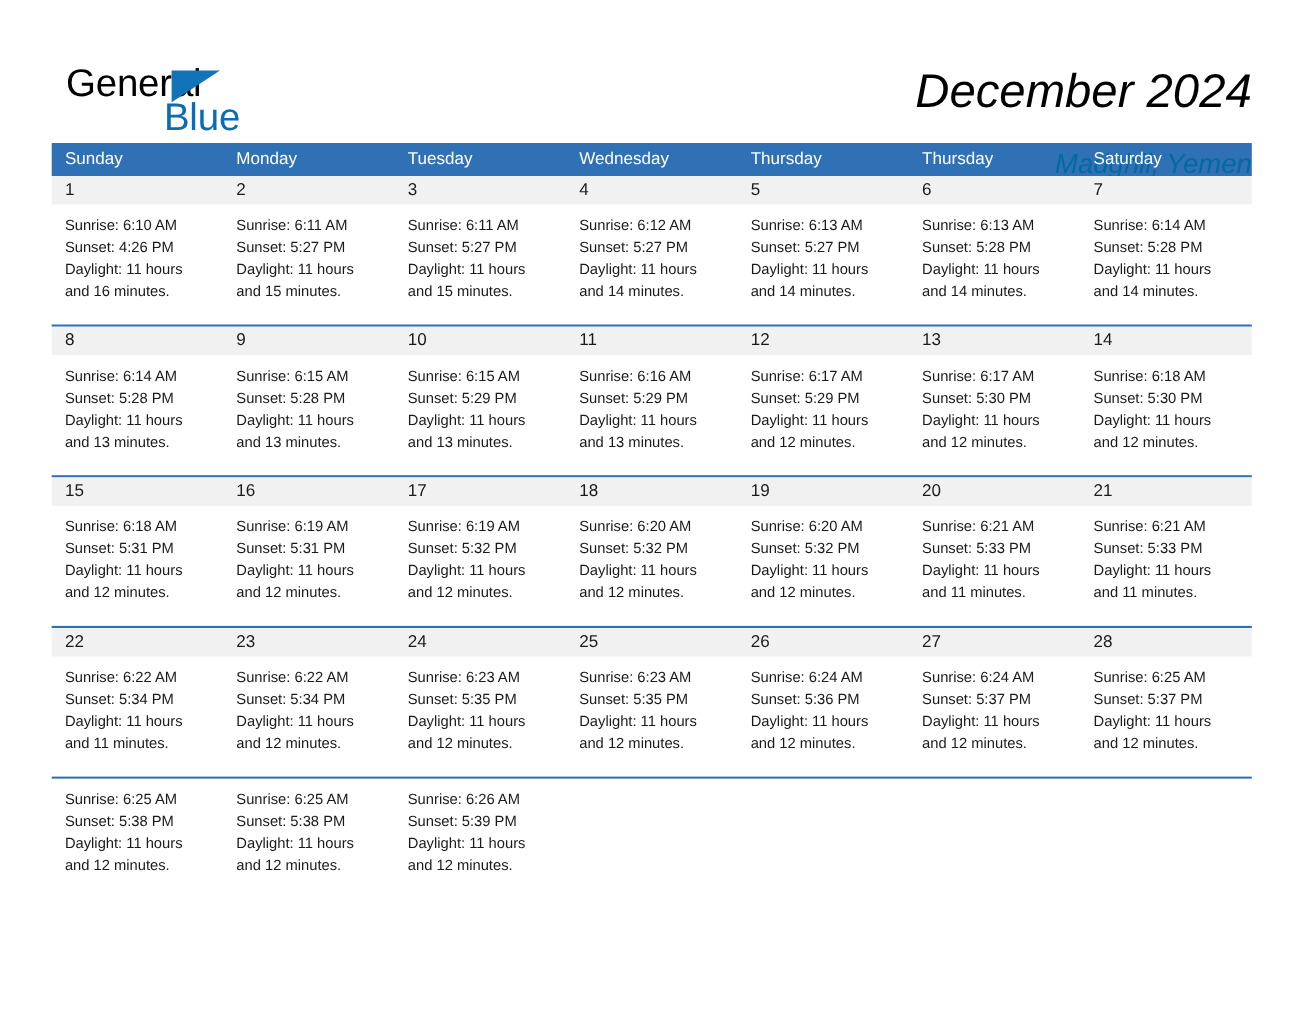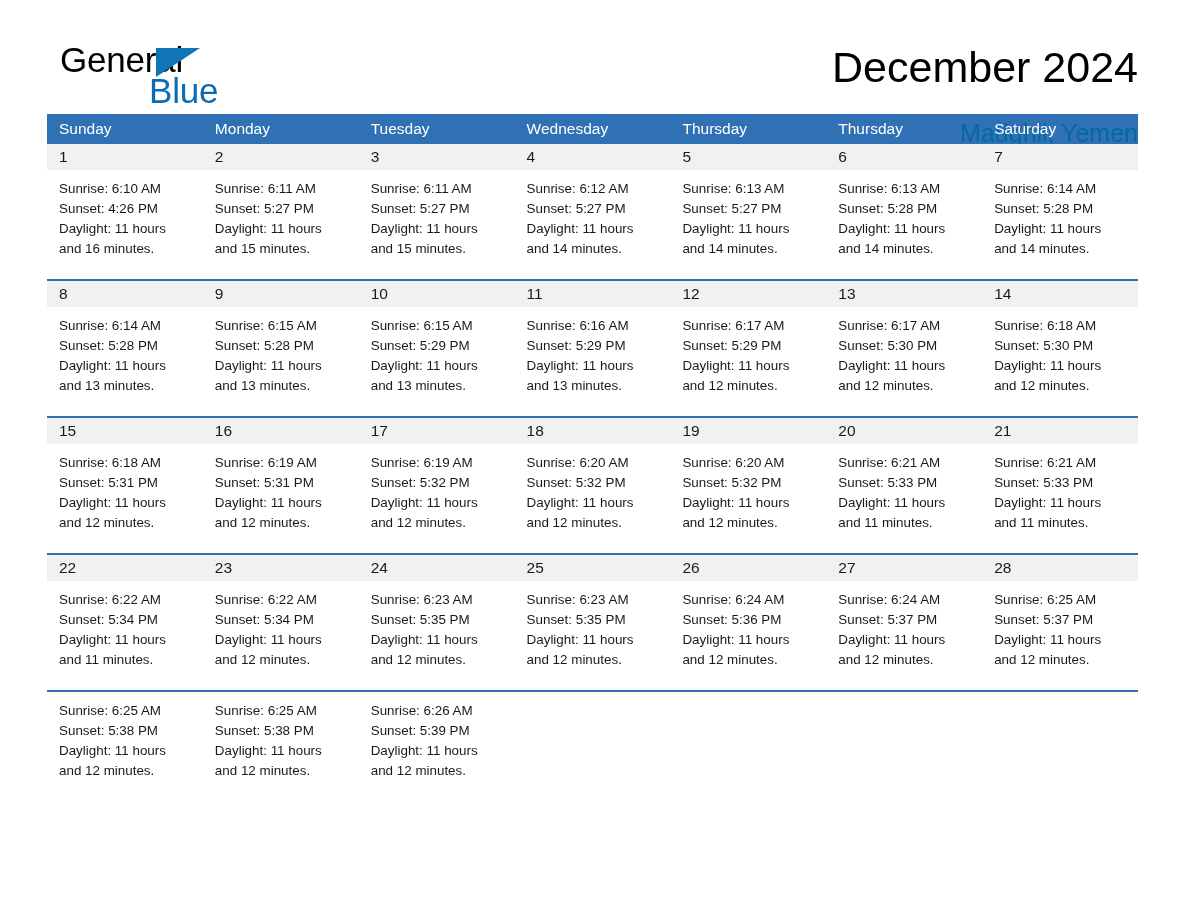--- a/index.html
+++ b/index.html
@@ -12,21 +12,21 @@
     width: 1188px;
     height: 918px;
     font-family: "Liberation Sans", sans-serif;
     color: #1a1a1a;
     overflow: hidden;
   }
   .page {
     position: relative;
     width: 1188px;
     height: 782px;
-    padding: 0 47px;
+    padding: 16px 47px;
   }
 
   
   .top {
     display: flex;
     align-items: flex-start;
     justify-content: space-between;
     padding-top: 42px;
     height: 110px;
   }
@@ -59,20 +59,21 @@
     left: 96px;
     top: 6px;
     width: 0;
     height: 0;
     border-left: 44px solid #1173b8;
     border-bottom: 29px solid transparent;
   }
   .titles {
     text-align: right;
     padding-right: 3px;
+    font-style: italic;
   }
   .month-title {
     font-size: 43px;
     line-height: 50px;
     font-weight: 400;
     color: #000000;
     letter-spacing: 0px;
   }
   .location {
     font-size: 25px;

